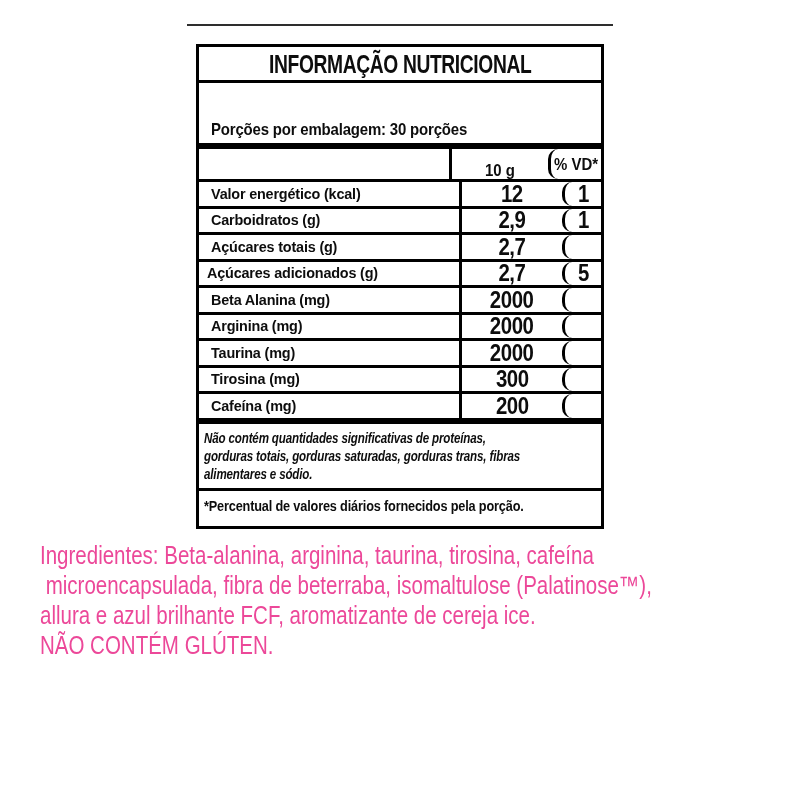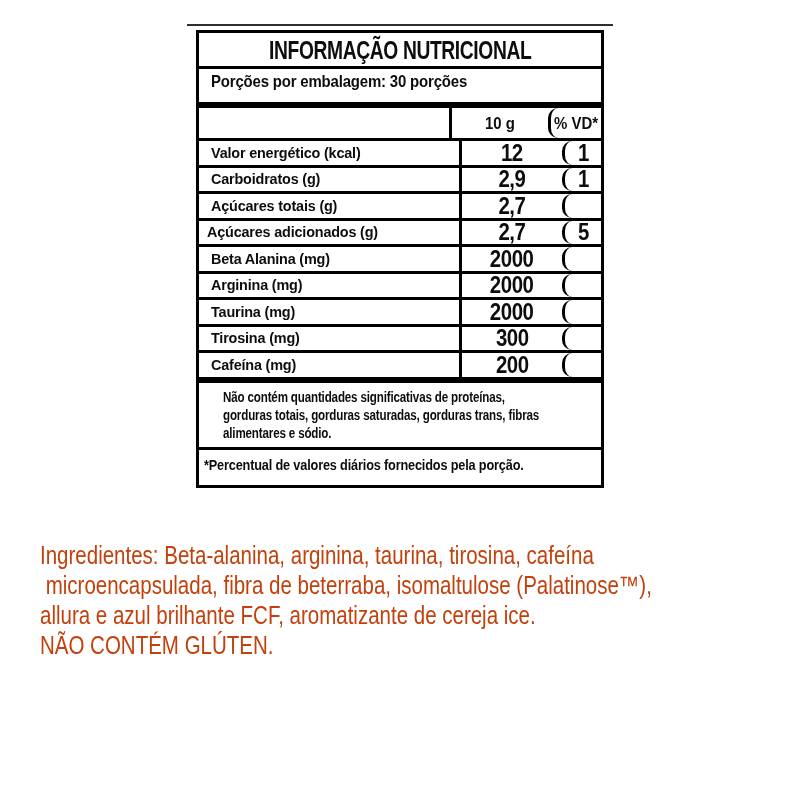--- a/index.html
+++ b/index.html
@@ -13,62 +13,62 @@
   .stage { position: relative; width: 800px; height: 800px; }
 
   
   .top-divider {
     position: absolute; left: 187px; top: 24px;
     width: 426px; height: 2px; background: #2e2e2e;
   }
 
   
   .panel {
-    position: absolute; left: 196px; top: 30px;
+    position: absolute; left: 196px; top: 44px;
     width: 408px; box-sizing: border-box;
     border: 3px solid #000; background: #fff;
   }
   .cond   { display: inline-block; white-space: pre; transform-origin: left center; }
   .cond-c { display: inline-block; white-space: pre; transform-origin: center center; }
 
   .title-row {
     height: 33px; border-bottom: 3px solid #000;
     display: flex; align-items: center; justify-content: center;
   }
   .title-row .cond-c {
     font-size: 26px; font-weight: 700; letter-spacing: -0.5px;
     transform: scaleX(0.74); line-height: 1;
   }
 
-  .servings { border-bottom: 6px solid #000; padding: 4px 0 12px 12px; }
+  .servings { border-bottom: 6px solid #000; padding: 4px 0 5px 12px; margin-top: 34px; }
   .s-line { height: 17px; line-height: 17px; }
   .s-line .cond { font-size: 17px; font-weight: 700; letter-spacing: -0.2px; transform: scaleX(0.88); }
 
   .head-row { display: flex; height: 30px; border-bottom: 3px solid #000; }
   .c1 { width: 260px; box-sizing: border-box; display: flex; align-items: center; padding-left: 12px; }
-  .c2 { width: 103px; box-sizing: border-box; border-left: 3px solid #000; display: flex; align-items: center; justify-content: center; }
+  .c2 { width: 103px; box-sizing: border-box; border-left: 3px solid #000; display: flex; align-items: flex-end; justify-content: center; }
   .c3 { flex: 1;      box-sizing: border-box; border-left: 3px solid #000; display: flex; align-items: center; justify-content: center; border-radius: 10px; }
   .head-row .cond-c { font-size: 17px; font-weight: 700; transform: scaleX(0.88); line-height: 1; }
 
   .rows { border-bottom: 6px solid #000; }
   .row { display: flex; height: 26.5px; box-sizing: border-box; border-bottom: 3px solid #000; }
   .row:last-child { height: 23.5px; border-bottom: none; }
   .row .c1 .cond { font-size: 15.5px; font-weight: 700; letter-spacing: -0.2px; transform: scaleX(0.93); }
   .row.indent .c1 { padding-left: 8px; }
   .row .cond-c { font-size: 24px; font-weight: 700; letter-spacing: -0.5px; transform: scaleX(0.85); line-height: 1; }
 
-  .note1 { border-bottom: 3px solid #000; padding: 5px 9px 5px 24px; overflow: hidden; }
+  .note1 { border-bottom: 3px solid #000; padding: 5px 9px 5px 5px; overflow: hidden; font-style: italic; }
   .n-line { height: 18px; line-height: 18px; }
   .n-line .cond { font-size: 14.5px; font-weight: 700; letter-spacing: -0.2px; transform: scaleX(0.8); }
 
   .note2 { padding: 6px 5px 11px 5px; overflow: hidden; }
   .note2 .cond { font-size: 15.5px; font-weight: 700; letter-spacing: -0.2px; transform: scaleX(0.82); }
 
   
-  .ingredients { position: absolute; left: 40px; top: 540px; width: 760px; color: #c2410c; }
+  .ingredients { position: absolute; left: 40px; top: 540px; width: 760px; color: #ec4899; }
   .ing-line { height: 30px; line-height: 30px; }
   .ing-line .cond { font-size: 25px; font-weight: 400; transform: scaleX(0.82); }
 </style>
 </head>
 <body>
 
 <div class="stage">
 
   <div class="top-divider"></div>
 

